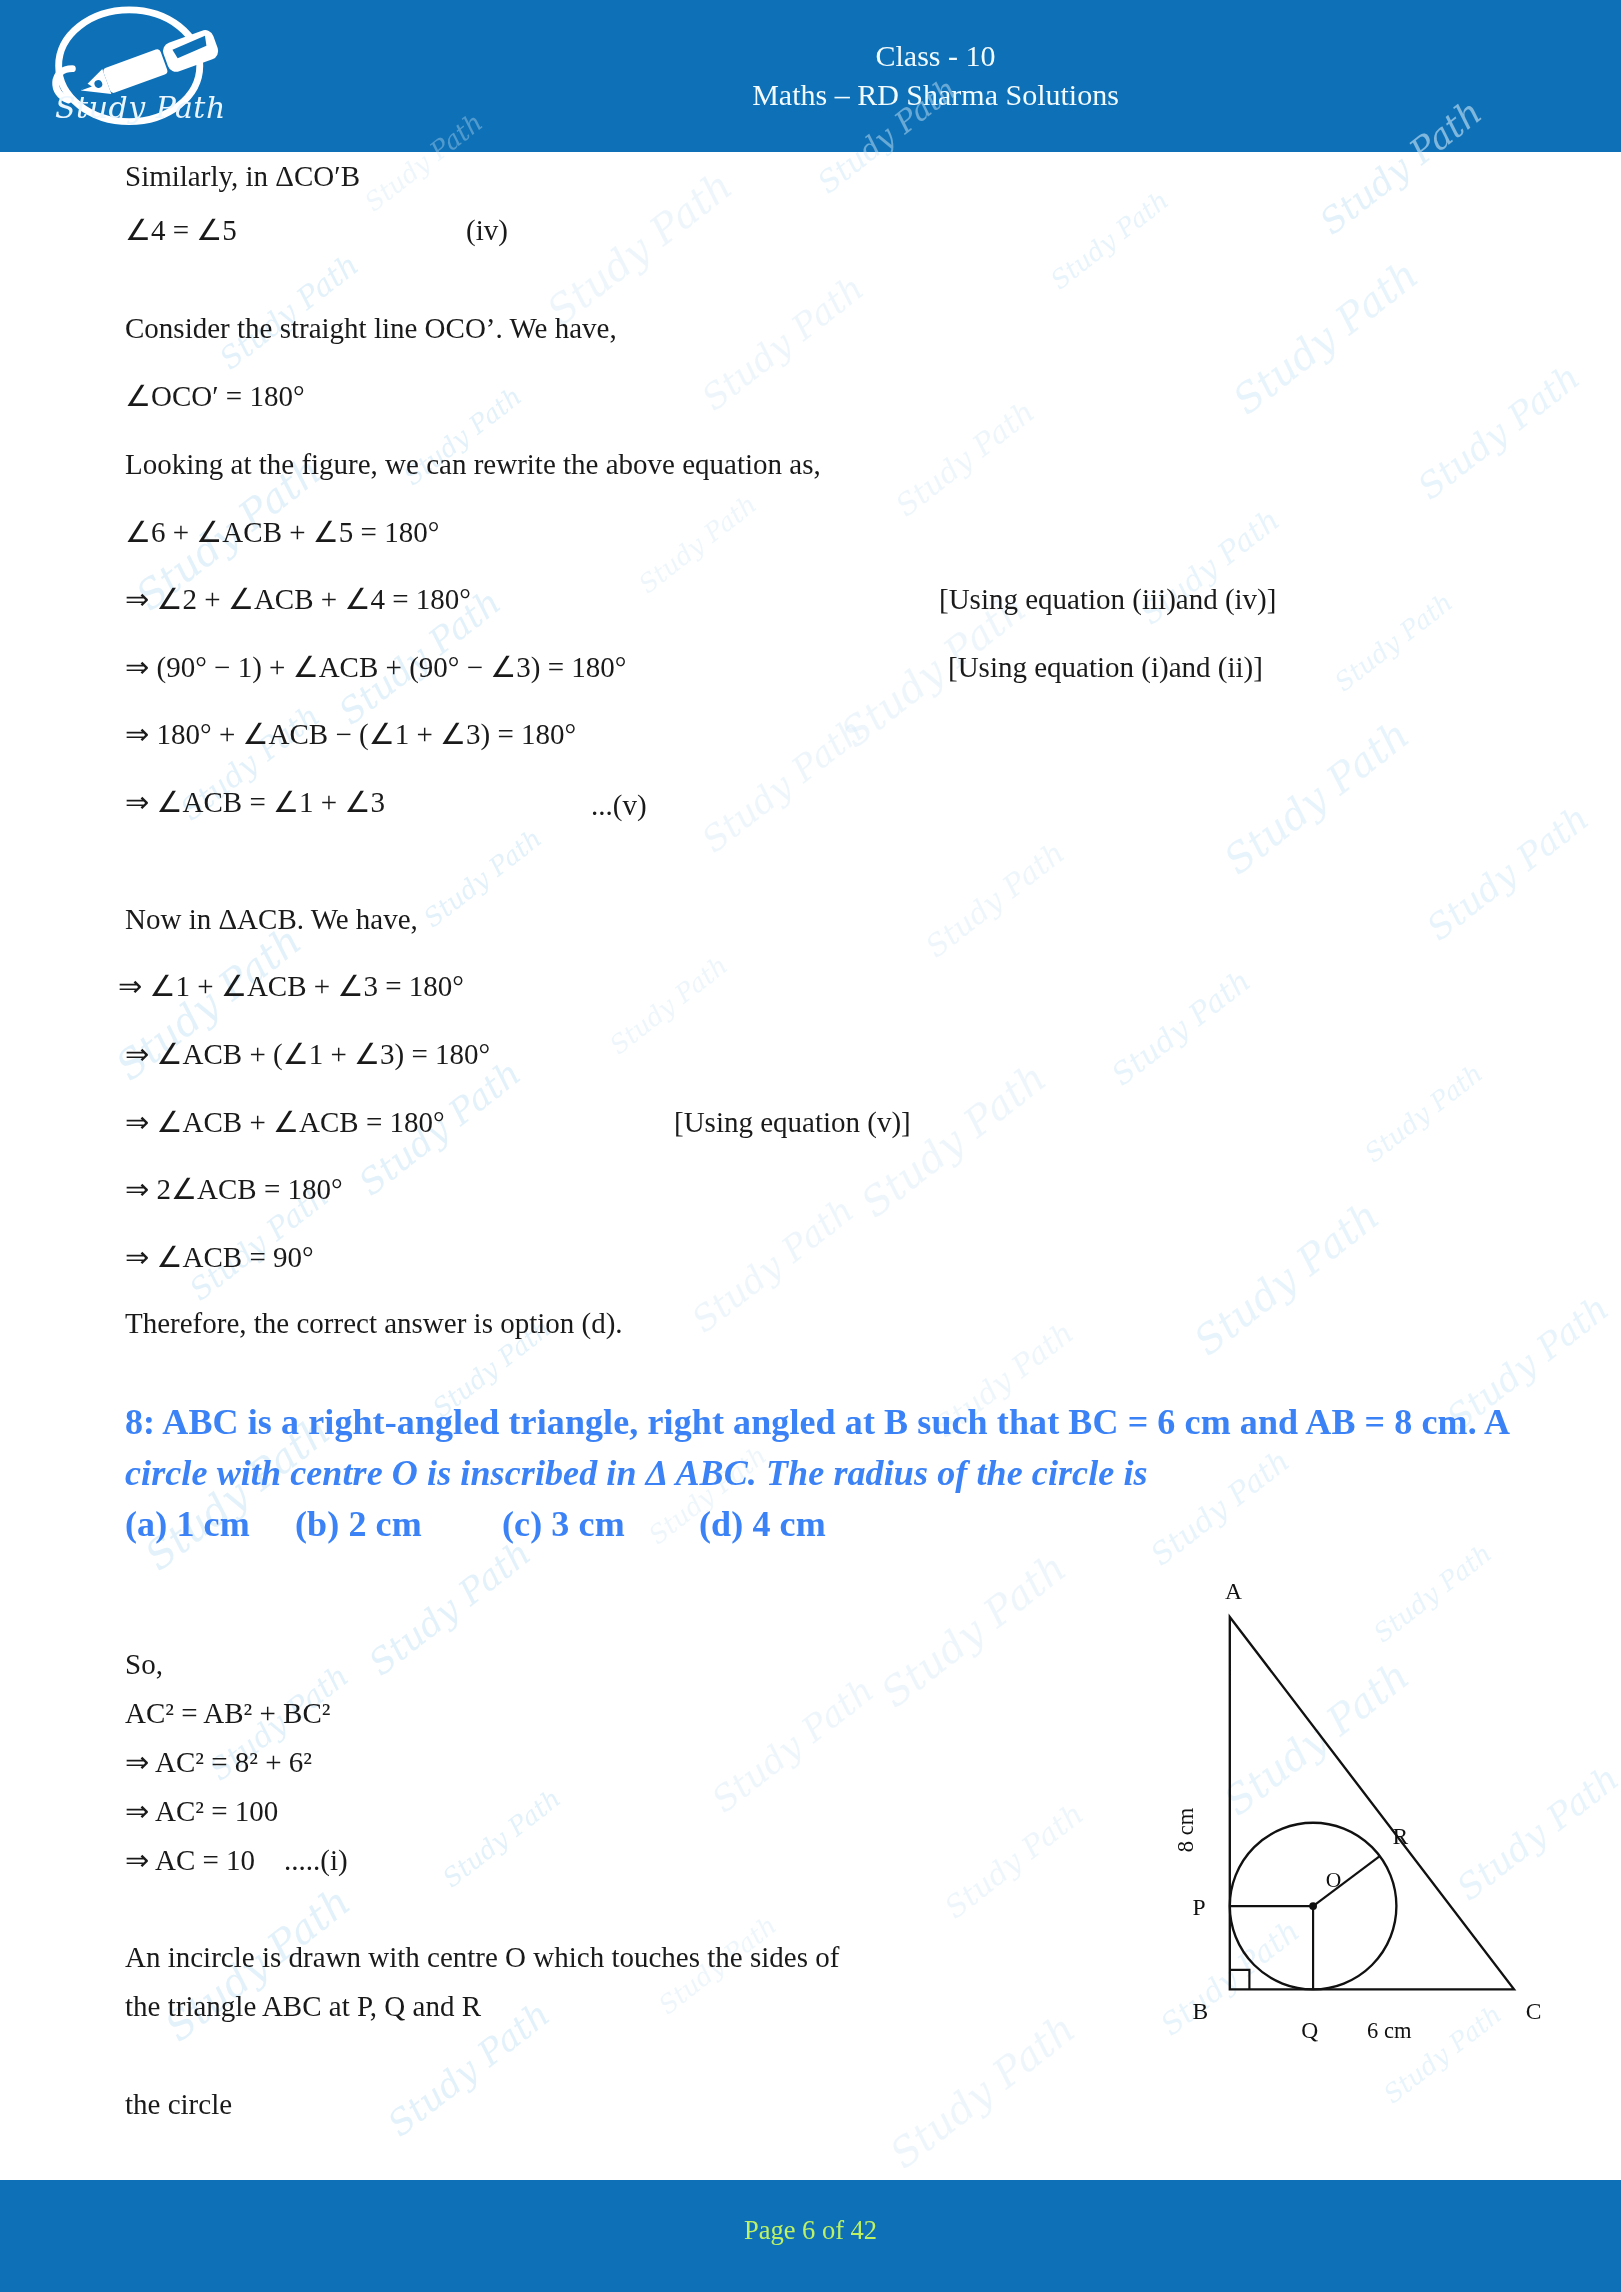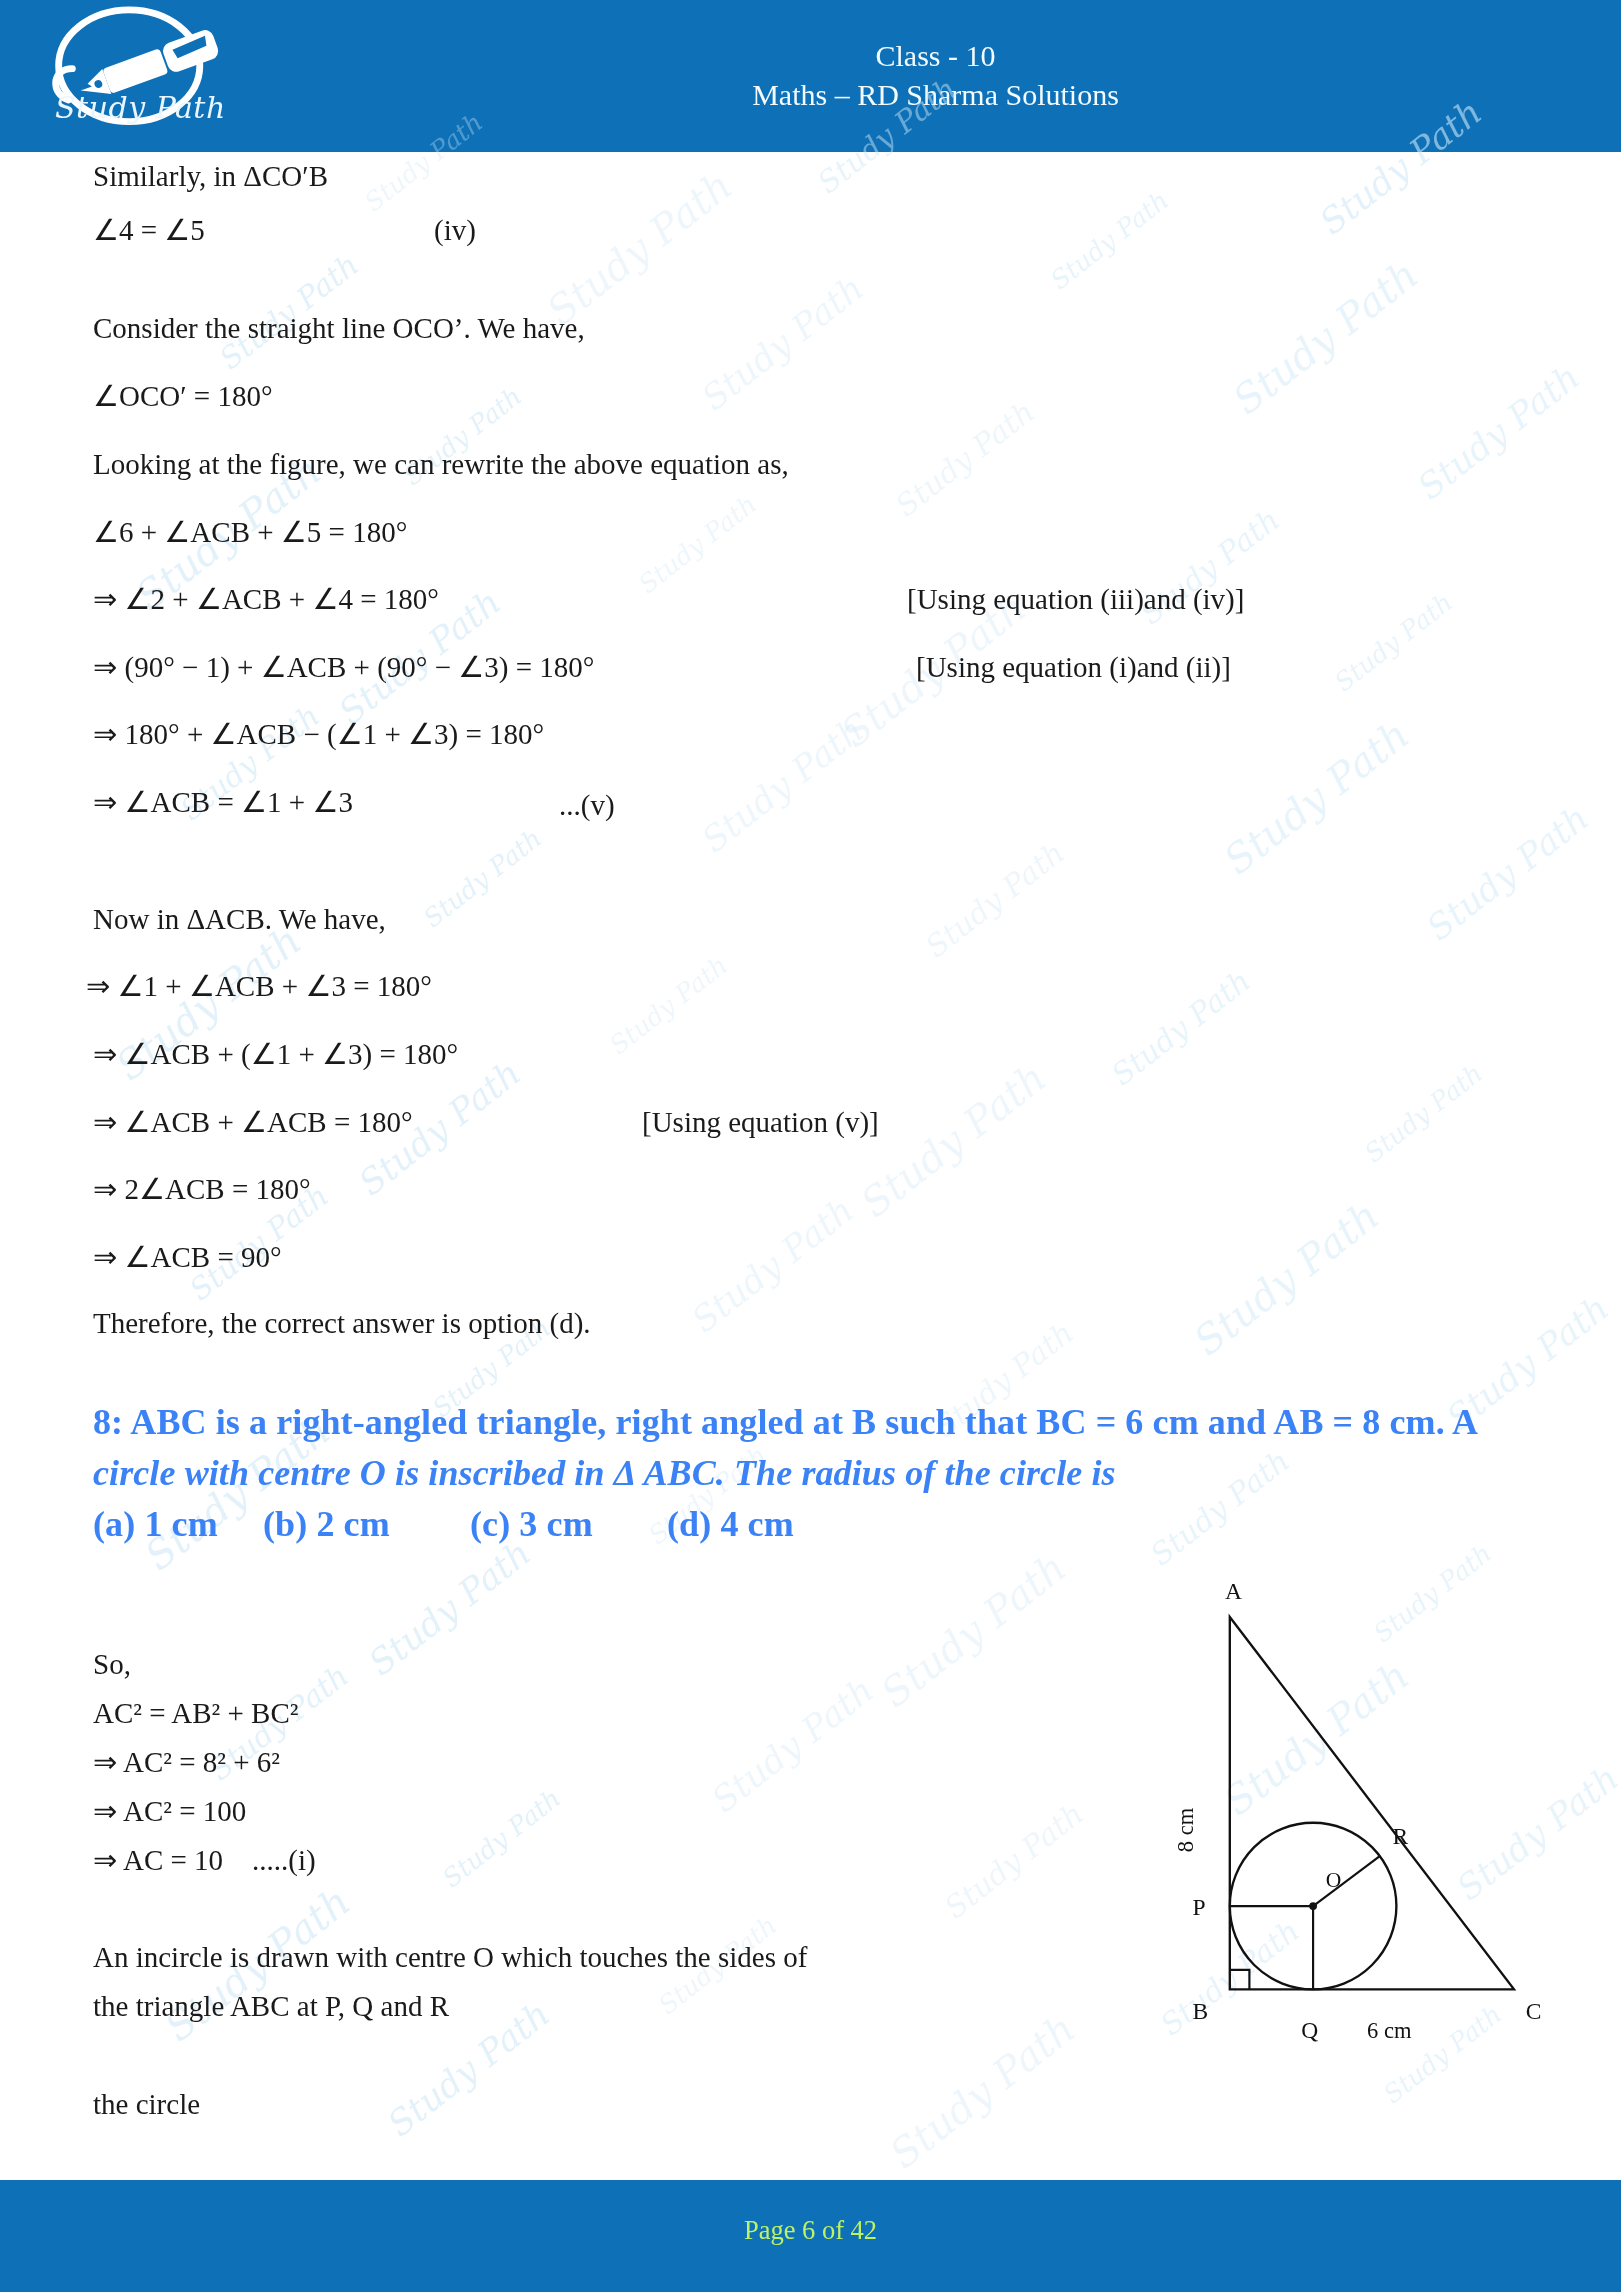--- a/index.html
+++ b/index.html
@@ -51,20 +51,21 @@
     width:1621px; height:2028px;
   }
 
   .tx {
     position:absolute;
     font-family:"Liberation Serif", serif;
     font-size:29px;
     color:#1a1a1a;
     white-space:pre;
     line-height:1.0;
+    margin-left:32px;
   }
   .math { font-size:29px; }
   .bold-q {
     font-weight:bold;
     font-size:36px;
     color:#3b82f6;
     letter-spacing:0.1px;
   }
   .sol-label { color:#3f9a3f; font-weight:bold; }
 

